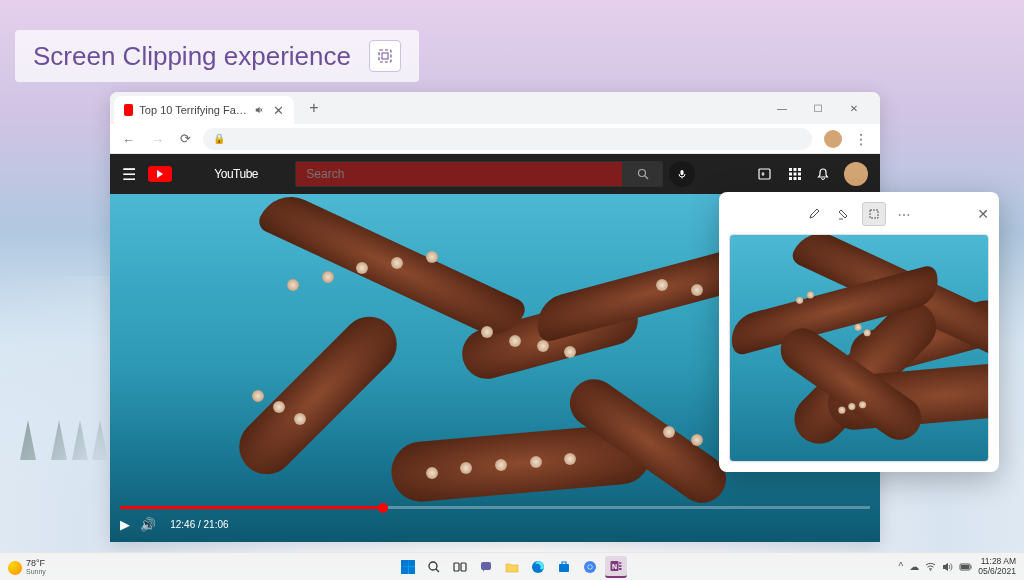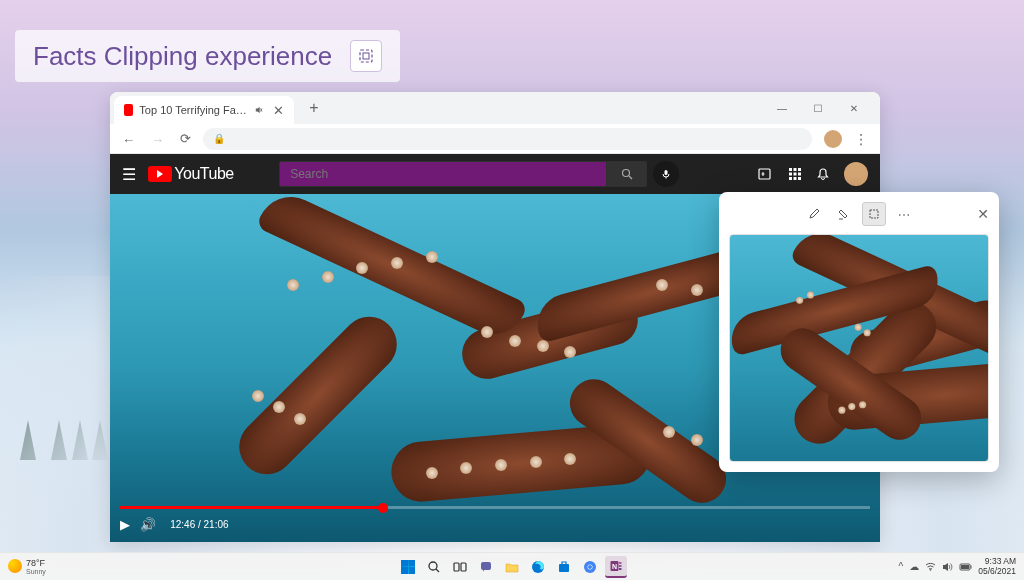--- a/index.html
+++ b/index.html
@@ -33,23 +33,23 @@
 .lock-icon { font-size: 10px; }
 .avatar-small { width: 18px; height: 18px; border-radius: 50%; background: #d4a574; margin-left: 4px; }
 .menu-dots { color: #666; font-size: 14px; cursor: pointer; padding: 0 4px; }
 
 
 .yt-header { height: 40px; background: #212121; display: flex; align-items: center; padding: 0 12px; gap: 12px; }
 .yt-hamburger { color: #fff; font-size: 16px; cursor: pointer; }
 .yt-logo { display: flex; align-items: center; gap: 2px; }
 .yt-logo-icon { width: 24px; height: 16px; background: #ff0000; border-radius: 3px; display: flex; align-items: center; justify-content: center; }
 .yt-logo-icon::after { content: ''; width: 0; height: 0; border-top: 4px solid transparent; border-bottom: 4px solid transparent; border-left: 6px solid #fff; }
-.yt-logo-text { color: #fff; font-size: 16px; font-weight: 500; letter-spacing: -0.5px; }
+.yt-logo-text { color: #fff; font-size: 12px; font-weight: 500; letter-spacing: -0.5px; margin-left: 40px; }
 .yt-search-wrap { flex: 1; display: flex; max-width: 400px; margin: 0 auto; }
-.yt-search { flex: 1; height: 26px; background: #701a75; border: 1px solid #303030; color: #aaa; padding: 0 10px; font-size: 12px; border-radius: 2px 0 0 2px; }
+.yt-search { flex: 1; height: 26px; background: #7f1d1d; border: 1px solid #303030; color: #aaa; padding: 0 10px; font-size: 12px; border-radius: 2px 0 0 2px; }
 .yt-search-btn { width: 40px; height: 26px; background: #323232; border: 1px solid #303030; border-left: none; display: flex; align-items: center; justify-content: center; color: #aaa; font-size: 12px; cursor: pointer; border-radius: 0 2px 2px 0; }
 .yt-mic { width: 26px; height: 26px; background: #181818; border-radius: 50%; display: flex; align-items: center; justify-content: center; color: #fff; font-size: 11px; margin-left: 6px; cursor: pointer; }
 .yt-right { margin-left: auto; display: flex; align-items: center; gap: 14px; }
 .yt-icon { color: #fff; font-size: 14px; cursor: pointer; }
 .yt-avatar { width: 24px; height: 24px; border-radius: 50%; background: #d4a574; }
 
 
 .video-wrap { flex: 1; background: #000; position: relative; }
 .video-img { position: absolute; inset: 0; background: linear-gradient(180deg, #4db8d4 0%, #3aa8c4 25%, #2d98b4 50%, #1a7894 75%, #0d5870 100%); overflow: hidden; }
 .octopus { position: absolute; top: 10%; left: 5%; right: 5%; bottom: 10%; }
@@ -74,21 +74,21 @@
 .clip-panel { position: absolute; top: 192px; right: 25px; width: 280px; height: 280px; background: #fff; border-radius: 8px; box-shadow: 0 8px 30px rgba(0,0,0,0.25); display: flex; flex-direction: column; padding: 10px; z-index: 50; }
 .clip-toolbar { display: flex; align-items: center; gap: 6px; margin-bottom: 8px; justify-content: center; position: relative; }
 .clip-tool { width: 24px; height: 24px; display: flex; align-items: center; justify-content: center; color: #666; font-size: 13px; cursor: pointer; border-radius: 3px; }
 .clip-tool.active { background: #e8e8e8; border: 1px solid #ccc; }
 .clip-close { position: absolute; right: 0; color: #666; font-size: 14px; cursor: pointer; }
 .clip-thumb { flex: 1; background: linear-gradient(180deg, #4db8d4 0%, #3aa8c4 30%, #2d98b4 60%, #1a7894 100%); border-radius: 4px; position: relative; overflow: hidden; border: 1px solid #e0e0e0; }
 .clip-caption { font-size: 9.5px; color: #333; text-align: right; margin-top: 4px; padding: 1px 3px; background: #f8f8f0; border: 1px solid #e0d8c0; display: inline-block; align-self: flex-end; }
 
 
 .taskbar { position: absolute; bottom: 0; left: 0; right: 0; height: 28px; background: rgba(243,243,243,0.9); backdrop-filter: blur(10px); display: flex; align-items: center; padding: 0 8px; border-top: 1px solid rgba(0,0,0,0.05); z-index: 200; }
-.tb-weather { display: flex; align-items: flex-start; gap: 4px; font-size: 9px; color: #333; }
+.tb-weather { display: flex; align-items: flex-end; gap: 4px; font-size: 9px; color: #333; }
 .tb-weather-icon { width: 14px; height: 14px; background: radial-gradient(circle at 30% 30%, #ffd700, #ff8c00); border-radius: 50%; }
 .tb-weather-text { display: flex; flex-direction: column; line-height: 1; }
 .tb-weather-temp { font-size: 9px; }
 .tb-weather-desc { font-size: 7px; color: #666; }
 .tb-center { position: absolute; left: 50%; transform: translateX(-50%); display: flex; gap: 4px; }
 .tb-icon { width: 22px; height: 22px; display: flex; align-items: center; justify-content: center; cursor: pointer; border-radius: 3px; font-size: 13px; }
 .tb-start { background: linear-gradient(135deg, #0078d4, #00bcf2); width: 14px; height: 14px; display: grid; grid-template: 1fr 1fr / 1fr 1fr; gap: 1px; padding: 0; }
 .tb-start span { background: #0078d4; }
 .tb-right { margin-left: auto; display: flex; align-items: center; gap: 6px; font-size: 8px; color: #333; }
 .tb-tray-icon { font-size: 10px; color: #555; }
@@ -105,21 +105,21 @@
       <div class="tree" style="left:5%"></div>
       <div class="tree" style="left:7%"></div>
       <div class="tree" style="left:9%"></div>
     <div class="tree" style="right:3%"></div>
       <div class="tree" style="right:6%"></div>
       <div class="tree" style="right:8%"></div>
   </div>
 </div>
 
 <div class="title-overlay">
-  <h1>Facts Clipping experience</h1>
+  <h1>Screen Clipping experience</h1>
   <div class="title-icon-box">
     <svg width="16" height="16" viewBox="0 0 16 16">
         <rect x="2" y="2" width="12" height="12" fill="none" stroke="#6b4f9a" stroke-width="1.2" stroke-dasharray="3 2" rx="1"></rect>
         <rect x="5" y="5" width="6" height="6" fill="none" stroke="#6b4f9a" stroke-width="1"></rect>
       </svg>
   </div>
 </div>
 
 <div class="browser">
   <div class="browser-titlebar">
@@ -375,17 +375,17 @@
         </svg>
       </span>
     <span class="tb-tray-icon">
         <svg width="13" height="8" viewBox="0 0 13 8">
           <rect x="1" y="1" width="10" height="6" fill="none" stroke="#555" stroke-width="1" rx="1"></rect>
           <rect x="2" y="2" width="8" height="4" fill="#555"></rect>
           <rect x="11.5" y="2.5" width="1" height="3" fill="#555"></rect>
         </svg>
       </span>
     <div class="tb-clock">
-      <span>9:33 AM</span>
+      <span>11:28 AM</span>
       <span>05/6/2021</span>
     </div>
   </div>
 </div>
 
 </body></html>

